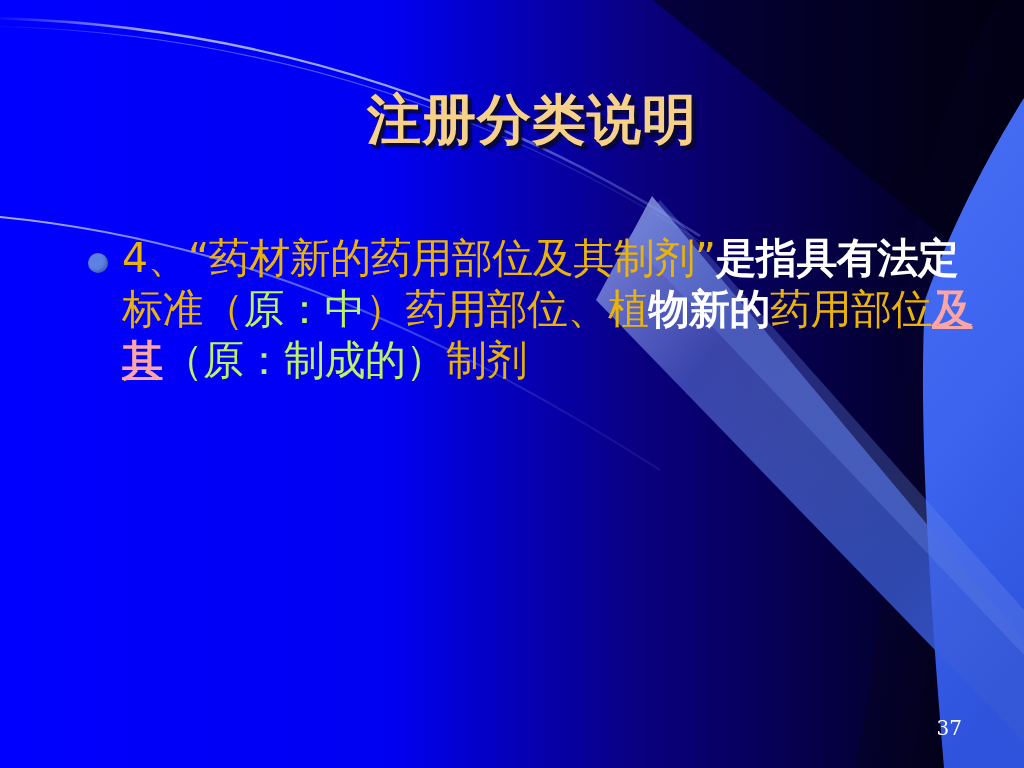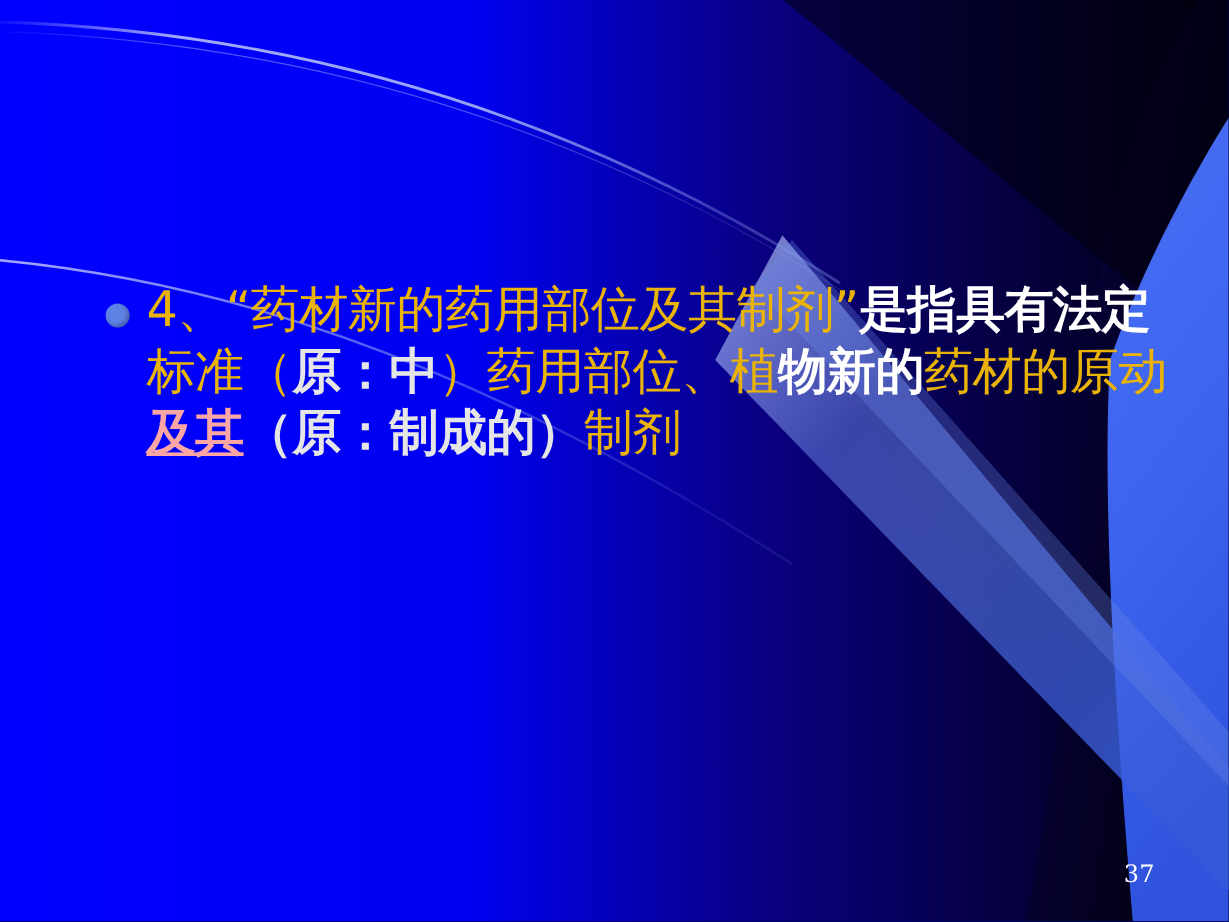--- a/index.html
+++ b/index.html
@@ -63,21 +63,21 @@
     margin: 0;
     padding-left: 36px;
     font-size: 41px;
     line-height: 51px;
     color: #ffffff;
     letter-spacing: -0.5px;
     word-break: break-all;
   }
   .w-reg  { color: #eab308; font-weight: normal; }
   .w-bold { color: #ffffff; font-weight: bold; }
-  .r-bold { color: #e5e5e5; font-weight: bold; }
+  .r-bold { color: #bef264; font-weight: normal; }
   .r-ul   { color: #fca5a5; font-weight: bold; text-decoration: underline;
             text-decoration-thickness: 3px; text-underline-offset: 3px; }
 
   
   #page-number {
     position: absolute;
     right: 62px; bottom: 28px;
     font-family: "DejaVu Serif", "Liberation Serif", serif;
     font-size: 20px;
     color: #ffffff;
@@ -146,25 +146,28 @@
 
     <path d="M 652 196 L 1024 640 L 1024 742 L 596 300 Z" fill="url(#gradWedge)"></path>
     <path d="M 660 200 L 1024 610 L 1024 655 L 628 238 Z" fill="#6e8cea" opacity="0.30"></path>
 
     <path d="M -10 18 C 230 24 470 88 700 236" fill="none" stroke="url(#gradSwoosh)" stroke-width="2.4"></path>
     <path d="M -10 26 C 232 32 474 96 704 244" fill="none" stroke="url(#gradSwoosh)" stroke-width="1.1" opacity="0.5"></path>
 
     <path d="M -10 216 C 170 232 380 290 660 470" fill="none" stroke="url(#gradSwoosh2)" stroke-width="2.0" opacity="0.85"></path>
   </svg>
 
+  <div id="title-block">
+    <h1 id="slide-title">注册分类说明</h1>
+  </div>
 
   <div id="body-block">
     <div class="bullet-row">
       <span id="bullet-dot"></span>
       <p id="body-text">
-        <span class="w-reg">4、“药材新的药用部位及其制剂”</span><span class="w-bold">是指具有法定</span><span class="w-reg">标准（</span><span class="r-bold">原：中</span><span class="w-reg">）药用部位、植</span><span class="w-bold">物新的</span><span class="w-reg">药材的原动</span><span class="r-ul">及其</span><span class="r-bold">（原：制成的）</span><span class="w-reg">制剂</span>
+        <span class="w-reg">4、“药材新的药用部位及其制剂”</span><span class="w-bold">是指具有法定</span><span class="w-reg">标准（</span><span class="r-bold">原：中</span><span class="w-reg">）药用部位、植</span><span class="w-bold">物新的</span><span class="w-reg">药用部位</span><span class="r-ul">及其</span><span class="r-bold">（原：制成的）</span><span class="w-reg">制剂</span>
       </p>
     </div>
   </div>
 
   <div id="page-number">37</div>
 
 </div>
 
 </body></html>

